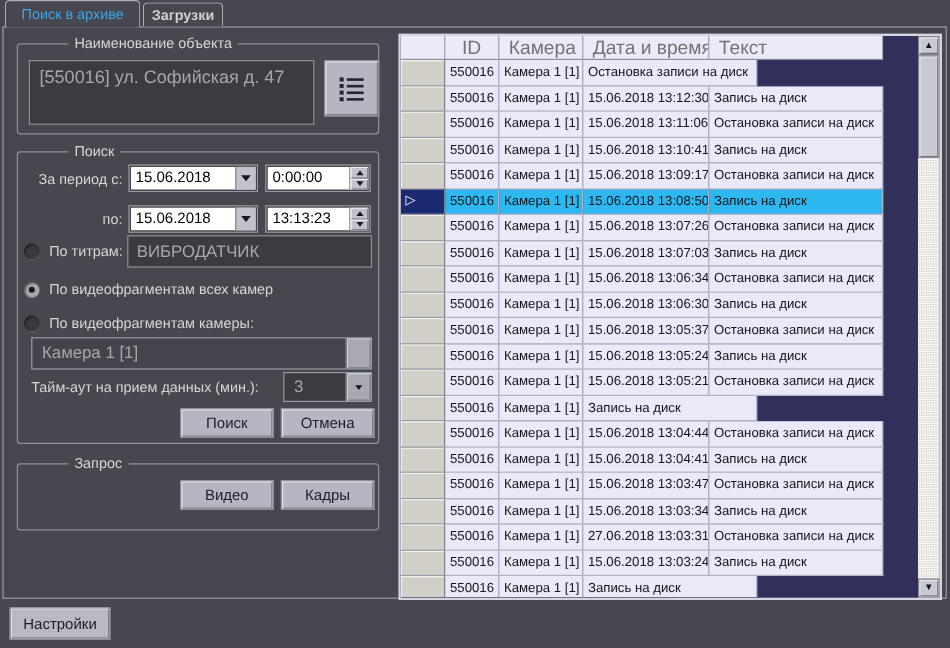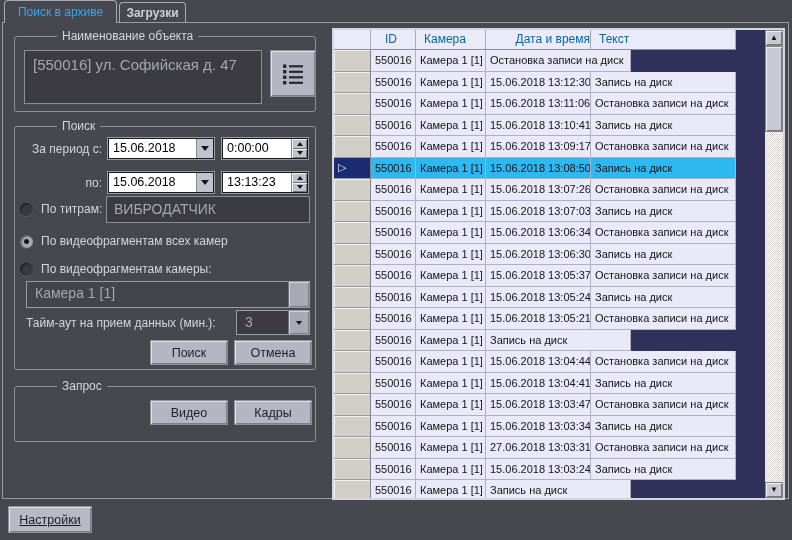--- a/index.html
+++ b/index.html
@@ -103,21 +103,21 @@
   .lbl-right { text-align:right; }
 
   
   .table-outer {
     position:absolute; left:332px; top:28px; width:453px; height:472px;
     border:2px solid #d6d6e0; background:#30305a; display:flex; overflow:hidden;
   }
   .tbl-left { flex:1; display:flex; flex-direction:column; overflow:hidden; background:#30305a; }
   .thead { height:20px; display:flex; flex:none; }
   .th {
-    background:#eaeaf8; color:#0369a1; font-size:12px;
+    background:#eaeaf8; color:#737373; font-size:16px;
     border-right:1px solid #a8a8bc; border-bottom:1px solid #8c8c9e;
     padding:2px 0 0 8px; white-space:nowrap; overflow:hidden;
   }
   .th.sel-h { width:37px; padding:0; }
   .th.h-id { width:45px; padding-left:14px; }
   .th.h-camera { width:70px; }
   .th.h-datetime { width:105px;text-align:right; }
   .th.h-text { width:145px; }
   .th.h-fill { flex:1; background:#30305a; border:none; }
   .tbody { flex:1; overflow:hidden; }
@@ -154,21 +154,21 @@
     background:#fff;
     background-image: conic-gradient(#d6d2ca 25%, transparent 0 50%, #d6d2ca 0 75%, transparent 0);
     background-size:2px 2px;
   }
   .sb-thumb {
     height:86px; flex:none; background:#c9c9d4; border:1px solid #84848e;
     box-shadow: inset 1px 1px 0 #eef0ee, inset -1px -1px 0 #75757e;
   }
 
   
-  .settings-btn { left:8px; top:506px; width:84px; height:27px; background:#b9b9c3;text-decoration:underline; }
+  .settings-btn { left:8px; top:506px; width:84px; height:27px; background:#b9b9c3; }
 </style>
 </head>
 <body>
 
 <div class="pane"></div>
 
 <div class="tab active">
   <span>Поиск в архиве</span>
 </div>
 <div class="tab inactive">

